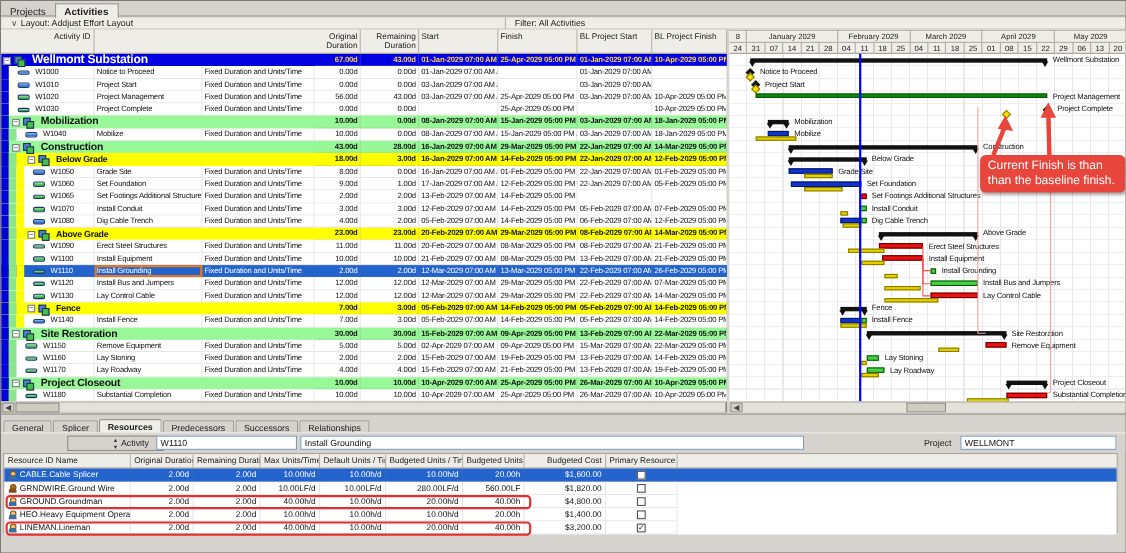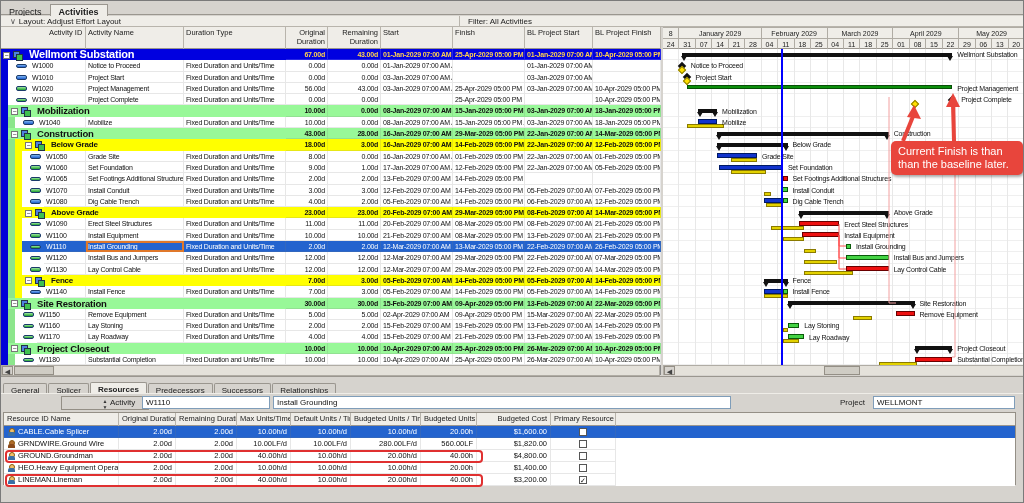--- a/index.html
+++ b/index.html
@@ -122,22 +122,20 @@
 
   <div id="toolbar">
     <span id="layout-label"><span class="chev">∨</span><span>Layout: Addjust Effort Layout</span></span>
     <span class="vsep"></span>
     <span id="filter-label">Filter: All Activities</span>
   </div>
 
   <div id="table-pane">
     <div id="tbl-head">
         <div class="hcell" style="left: 0px; width: 85px; padding-left: 48px;">Activity ID</div>
-        <div class="hcell" style="left: 85px; width: 98px;">Activity Name</div>
-        <div class="hcell" style="left: 183px; width: 102px;">Duration Type</div>
         <div class="hcell r" style="left: 285px; width: 42px;">Original Duration</div>
         <div class="hcell r" style="left: 327px; width: 53px;">Remaining Duration</div>
         <div class="hcell" style="left: 380px; width: 72px;">Start</div>
         <div class="hcell" style="left: 452px; width: 72px;">Finish</div>
         <div class="hcell" style="left: 524px; width: 68px;">BL Project Start</div>
         <div class="hcell" style="left: 592px; width: 68px;">BL Project Finish</div>
       </div>
     <div id="tbl-rows">
         <div class="trow g0">
           <div class="expbox" style="left: 2px;">−</div>
@@ -650,21 +648,21 @@
         <polyline points="176,197 176,219 183,219" fill="none" stroke="#ff5050" stroke-width="1"></polyline>
         <polyline points="176,208 176,231 183,231" fill="none" stroke="#ff5050" stroke-width="1"></polyline>
         <polyline points="176,208 176,242 183,242" fill="none" stroke="#ff5050" stroke-width="1"></polyline>
         <polyline points="240,114 251,87" fill="none" stroke="#e8453c" stroke-width="4"></polyline>
         <polygon points="244,90 258,92 251,78" fill="#e8453c"></polygon>
         <polyline points="291,114 290,77" fill="none" stroke="#e8453c" stroke-width="4"></polyline>
         <polygon points="283,80 297,80 290,66" fill="#e8453c"></polygon>
       </svg>
     <div id="callout" style="left:228px; top:114px; width:132px;">
       <div>Current Finish is than</div>
-      <div>than the baseline later.</div>
+      <div>than the baseline finish.</div>
     </div>
     <div class="hscroll" style="left:0; top:338px; width:361px;">
       <div class="hs-btn" style="left:0;">◀</div>
       <div class="hs-thumb" style="left:160px; width:36px;"></div>
     </div>
   </div>
 
   <div id="details">
     <div id="dtabs">
       <span class="dtab">General</span><span class="dtab">Splicer</span><span class="dtab active">Resources</span><span class="dtab">Predecessors</span><span class="dtab">Successors</span><span class="dtab">Relationships</span>

